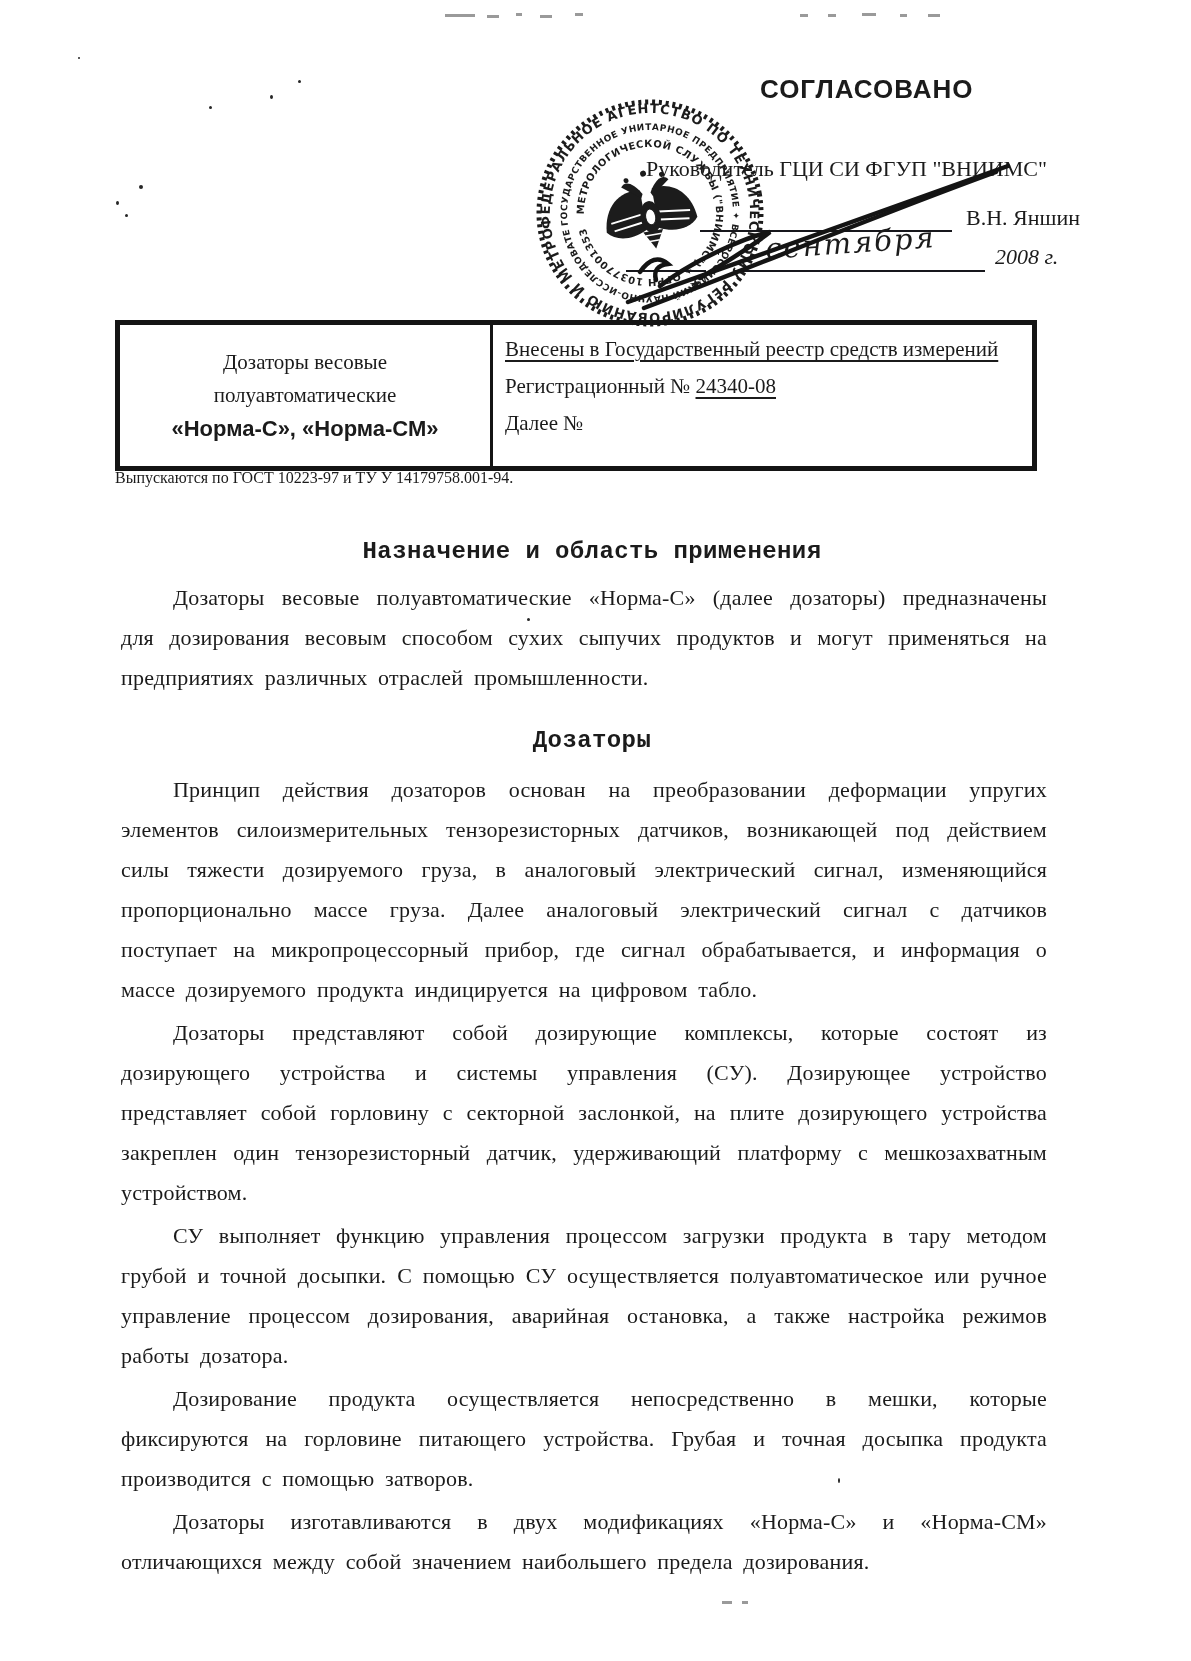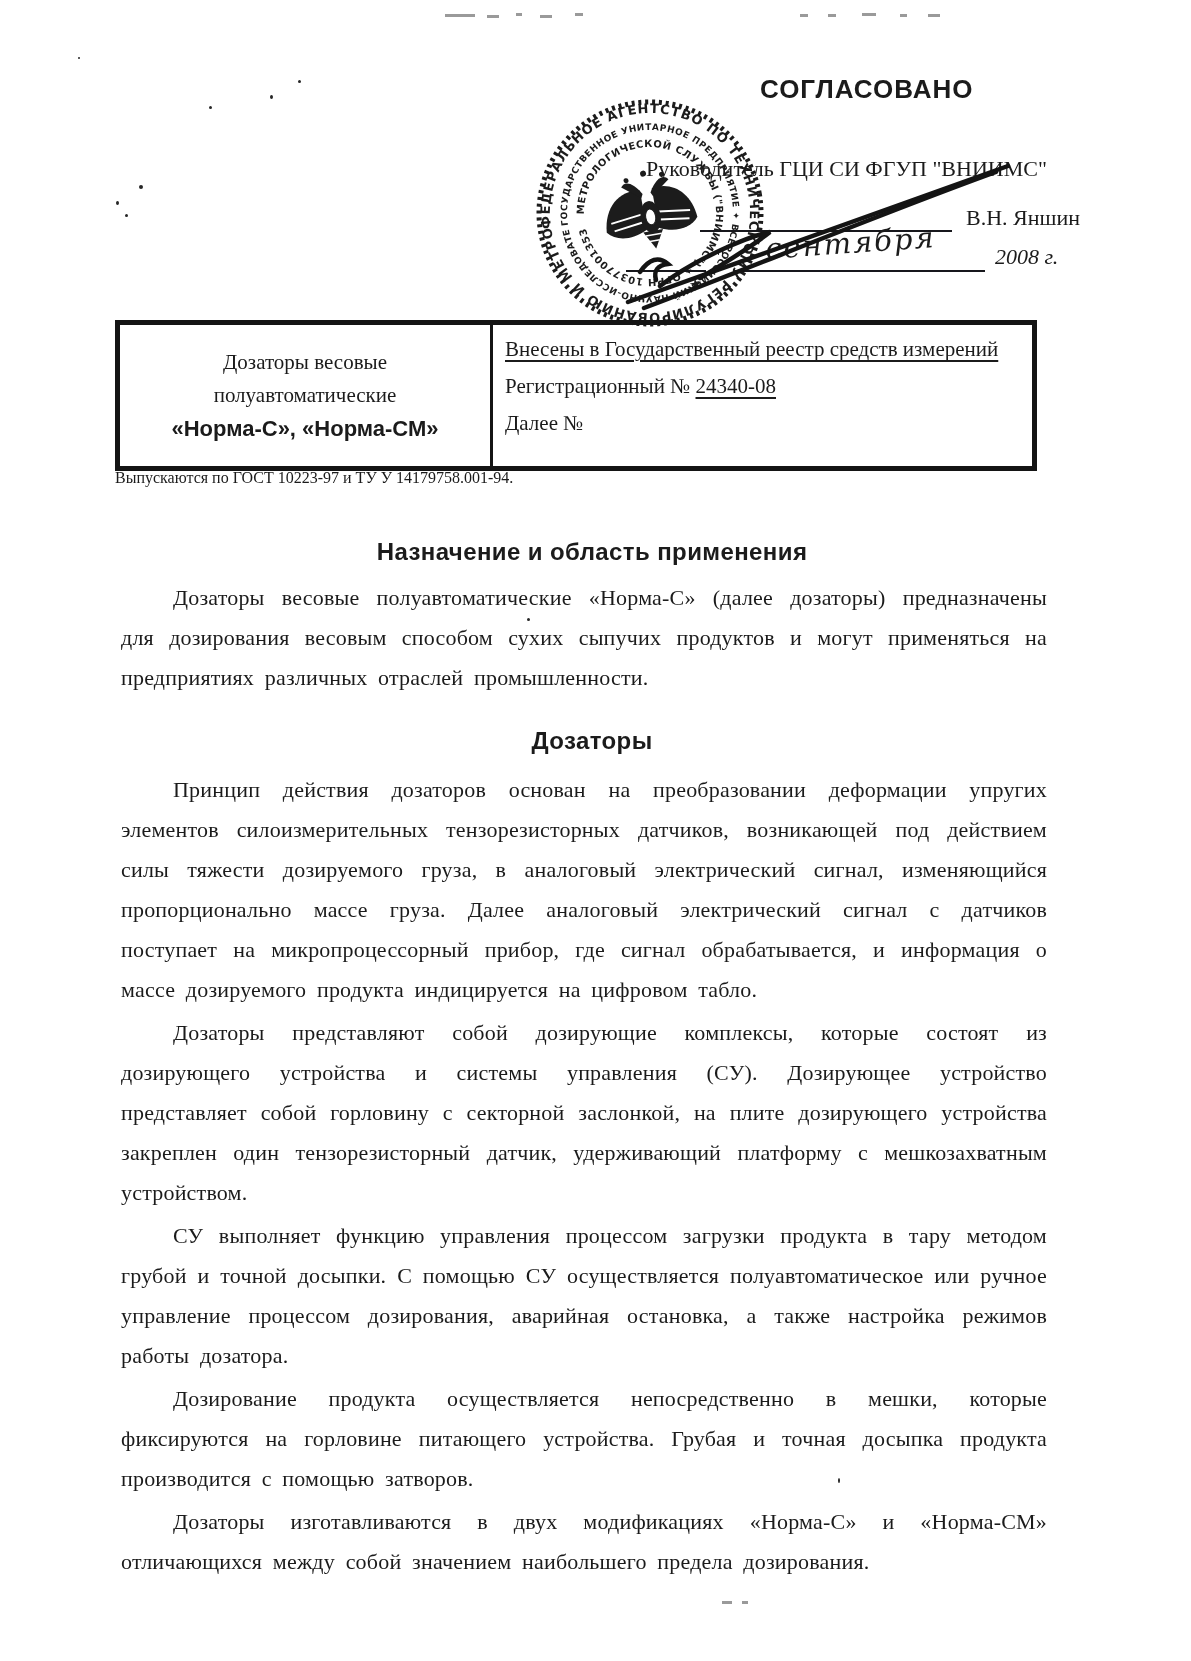--- a/index.html
+++ b/index.html
@@ -75,21 +75,21 @@
   .cell-right .row { line-height:37px; white-space:nowrap; }
   .u { text-decoration:underline; text-underline-offset:4px; }
 
   .standards {
     left:115px; top:452px; width:912px;
     text-align:left; font-size:16px; z-index:3;margin-top:17px;
   }
 
   .heading {
     left:121px; width:942px;
-    font-family:Liberation Sans, sans-serif;
+    font-family:Liberation Mono, monospace;
     font-weight:bold; font-size:24px; letter-spacing:0.4px;
     text-align:center; z-index:3;
   }
   .h1 { top:538px; }
   .h2 { top:727px; }
 
   .textcol { left:121px; width:942px; z-index:3; }
   .s1 { top:578px; }
   .s2 { top:770px; }
   .para {

